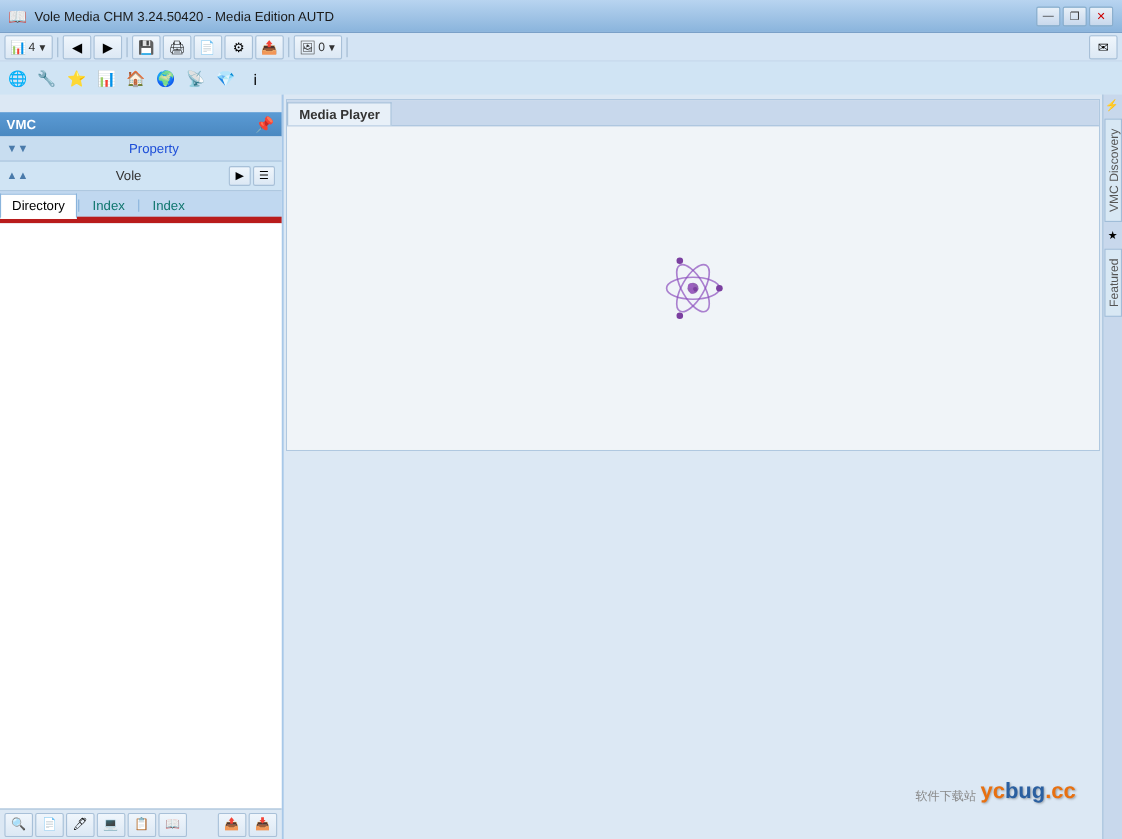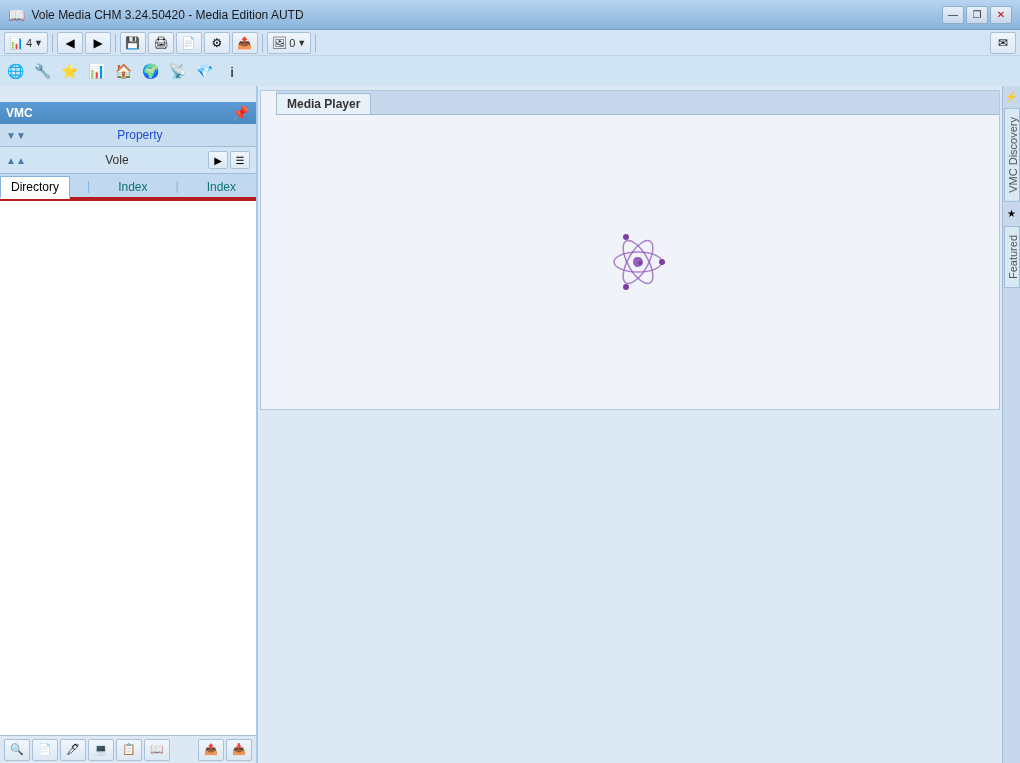--- a/index.html
+++ b/index.html
@@ -165,23 +165,22 @@
     }
     #play-controls {
       display: flex;
       gap: 2px;
     }
 
     
     #tab-bar {
       display: flex;
       background: #c0d8f0;
-      border-bottom: 4px solid #b91c1c;
+      border-bottom: 6px solid #b91c1c;
       padding-top: 2px;
-      gap: 17px;
     }
     .tab {
       padding: 3px 10px;
       font-size: 12px;
       cursor: pointer;
       border: 1px solid transparent;
       border-bottom: none;
       color: #0f766e;
     }
     .tab.active {
@@ -267,21 +266,20 @@
     
     #media-area {
       height: 320px;
       background: #f0f4f8;
       border: 1px solid #b0c8e0;
       margin: 2px;
       margin-top: 0;
       position: relative;
       display: flex;
       flex-direction: column;
-      padding-left: 15px;
     }
     #media-tab-bar {
       background: #c8d8ec;
       border-bottom: 1px solid #a0bcd8;
       padding-top: 2px;
     }
     .media-panel-tab {
       display: inline-block;
       padding: 3px 10px;
       background: #e8f0f8;
@@ -556,20 +554,26 @@
 
           <ellipse cx="30" cy="30" rx="24" ry="10" fill="none" stroke="#8b4fbe" stroke-width="1.5" opacity="0.7" transform="rotate(120 30 30)"></ellipse>
 
           <circle cx="54" cy="30" r="3" fill="#7b3fa0"></circle>
           <circle cx="18" cy="5" r="3" fill="#7b3fa0"></circle>
           <circle cx="18" cy="55" r="3" fill="#7b3fa0"></circle>
         </svg>
       </div>
     </div>
 
+    <div id="watermark">
+      <span id="watermark-text">软件下载站</span>
+      <div id="watermark-logo">
+        <span style="color:#e87010;">yc</span><span style="color:#2a5fa0;">bug</span><span style="color:#e87010;">.cc</span>
+      </div>
+    </div>
   </div>
 
   <div id="right-sidebar">
     <div class="sidebar-top-icon">⚡</div>
     <div class="sidebar-tab-vertical">VMC Discovery</div>
     <div class="sidebar-top-icon">★</div>
     <div class="sidebar-tab-vertical">Featured</div>
   </div>
 
 </div>

